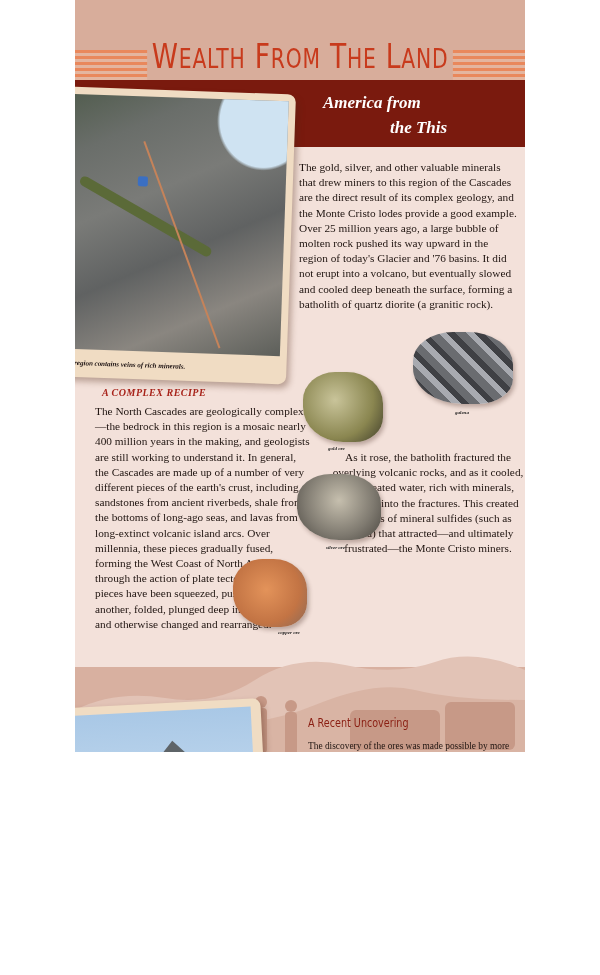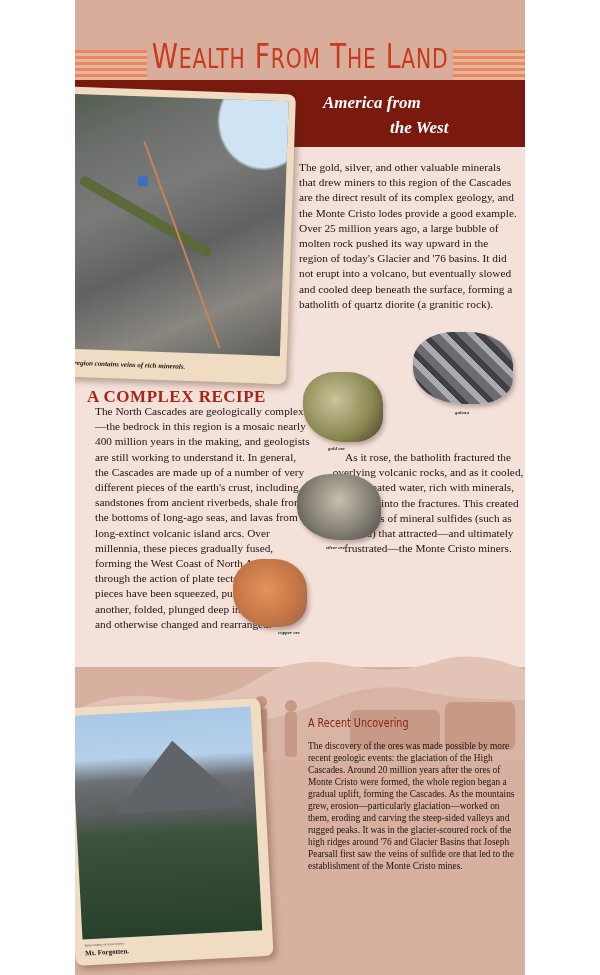--- a/index.html
+++ b/index.html
@@ -1,32 +1,32 @@
 <!DOCTYPE html>
 <html><head>
 <meta charset="utf-8">
 <style>
   html, body { margin: 0; padding: 0; }
   body { width: 600px; height: 975px; background: #ffffff; position: relative; overflow: hidden; font-family: "Liberation Serif", "DejaVu Serif", serif; }
-  .panel { position: absolute; left: 75px; top: 0; width: 450px; height: 975px; background: #d8b0a0; overflow: hidden; }
+  .panel { position: absolute; left: 75px; top: 0; width: 450px; height: 752px; background: #d8b0a0; overflow: hidden; }
   .top-band { position: absolute; left: 0; top: 0; width: 450px; height: 80px; background: #d8ad9b; }
   .stripes { position: absolute; left: 0; top: 50px; width: 450px; height: 30px;
     background: repeating-linear-gradient(to bottom, #e9885c 0 3px, #e4b59f 3px 6px); }
   .title-wrap { position: absolute; left: 0; top: 34px; width: 450px; text-align: center; }
   .title { display: inline-block; background: #d8ad9b; padding: 0 6px; color: #c83a1c; font-family: "DejaVu Sans", sans-serif; font-size: 34px; letter-spacing: 1px; transform: scaleX(0.78); transform-origin: center; white-space: nowrap; line-height: 44px; }
   .title .sm { font-size: 26px; }
   .red-band { position: absolute; left: 0; top: 80px; width: 450px; height: 67px; background: #7a1a0e; }
   .subtitle { position: absolute; color: #fff; font-style: italic; font-weight: bold; font-size: 17px; }
   .sub1 { left: 248px; top: 93px; }
   .sub2 { left: 315px; top: 118px; }
   .light-area { position: absolute; left: 0; top: 147px; width: 450px; height: 520px; background: #f3e1da; }
   .mountains { position: absolute; left: 0; top: 650px; width: 450px; height: 110px; }
   .body-text { position: absolute; color: #1f1410; font-size: 11.3px; line-height: 15.2px; }
   .intro { left: 224px; top: 160px; width: 220px; }
-  .recipe-h { position: absolute; left: 12px; top: 387px; color: #a8231a; font-weight: bold; font-size: 17px; letter-spacing: 0.5px; }
+  .recipe-h { position: absolute; left: 27px; top: 387px; color: #a8231a; font-weight: bold; font-size: 10px; letter-spacing: 0.5px; font-style: italic; }
   .recipe { left: 20px; top: 404px; width: 216px; }
   .rose { left: 255px; top: 450px; width: 196px; text-align: center; }
   .uncover-h { position: absolute; left: 233px; top: 716px; color: #8a1e12; font-family: "DejaVu Sans", sans-serif; font-size: 12px; transform: scaleX(0.8); transform-origin: left; white-space: nowrap; }
   .uncover { left: 233px; top: 740px; width: 212px; font-size: 9.4px; line-height: 12px; }
   .photo { position: absolute; background: #f0dcc3; border-radius: 8px; box-shadow: 3px 4px 6px rgba(80,40,20,0.35); }
   .photo1 { left: -42px; top: 90px; width: 258px; height: 290px; transform: rotate(2deg); }
   .photo1 .img { position: absolute; left: 7px; top: 7px; width: 244px; height: 255px; background:
      radial-gradient(ellipse at 90% 8%, #cfe3f2 0 14%, transparent 15%),
      linear-gradient(155deg, #4e5a4a 0%, #6a6e6a 20%, #7a7b78 40%, #606262 60%, #8a8680 80%, #5d5f5a 100%); }
   .photo1 .img .tree { position: absolute; left: 30px; top: 115px; width: 150px; height: 10px; background: #5b6a38; transform: rotate(28deg); border-radius: 5px; }
@@ -58,21 +58,21 @@
   <div class="title-wrap">
     <span class="title">
       <span>W</span><span class="sm">EALTH</span>
       <span>F</span><span class="sm">ROM</span>
       <span>T</span><span class="sm">HE</span>
       <span>L</span><span class="sm">AND</span>
     </span>
   </div>
   <div class="red-band"></div>
   <div class="subtitle sub1">America from</div>
-  <div class="subtitle sub2">the West</div>
+  <div class="subtitle sub2">the This</div>
 
   <div class="light-area"></div>
 
   <svg class="mountains" viewBox="0 0 450 110" preserveAspectRatio="none">
     <path d="M0 60 Q 40 40 90 48 T 180 30 T 270 15 T 360 12 T 450 20 L 450 110 L 0 110 Z" fill="#e2c3b6"></path>
     <path d="M0 80 Q 60 60 120 70 T 240 55 T 340 40 T 450 50 L 450 110 L 0 110 Z" fill="#d9b4a4"></path>
     <g fill="#c79987">
       <rect x="180" y="58" width="12" height="45" rx="4"></rect>
       <circle cx="186" cy="52" r="6"></circle>
       <rect x="210" y="62" width="12" height="45" rx="4"></rect>

